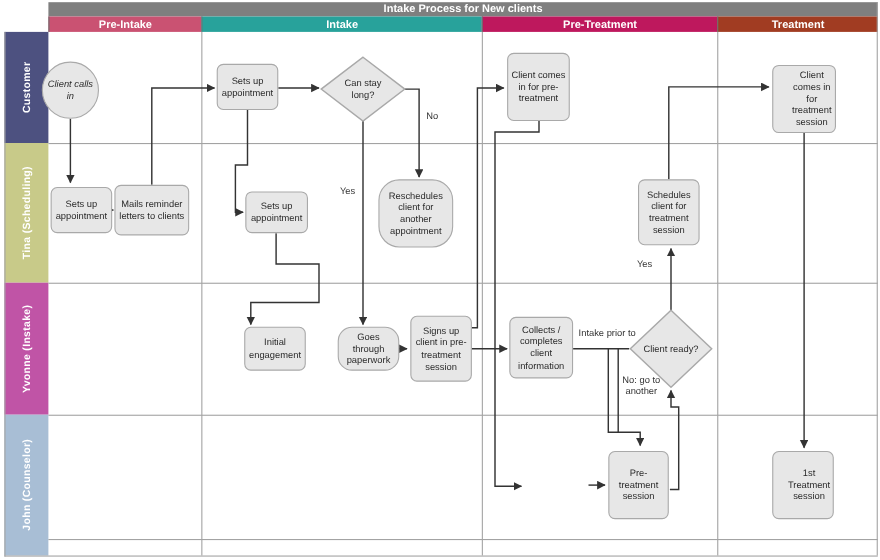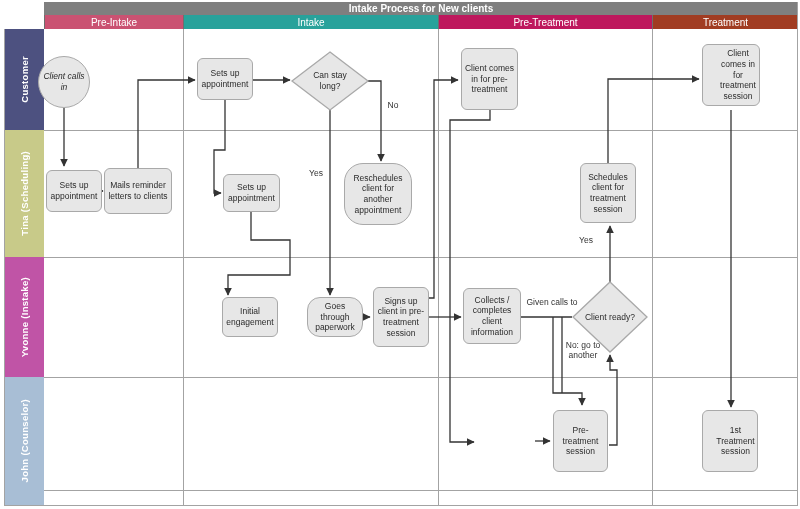--- a/index.html
+++ b/index.html
@@ -1,21 +1,21 @@
 <!DOCTYPE html>
 <html><head>
 <meta charset="utf-8">
 <style>
   html,body{margin:0;padding:0;background:#fff;}
   #stage{position:relative;width:800px;height:509px;background:#fff;
          font-family:"Liberation Sans",sans-serif;overflow:hidden;}
   
   .titlebar{position:absolute;left:44px;top:2px;width:754px;height:13px;background:#7f7f7f;
             color:#fff;font-size:10px;font-weight:bold;display:flex;align-items:center;justify-content:center;}
-  .phase{position:absolute;top:15px;height:14px;color:#fff;font-size:10px;font-weight:normal;
+  .phase{position:absolute;top:15px;height:14px;color:#fff;font-size:10px;font-weight:bold;
          display:flex;align-items:center;justify-content:center;border-left:1px solid #6e6e6e;box-sizing:border-box;}
   
   .lane{position:absolute;left:4px;width:40px;color:#fff;font-size:9.5px;font-weight:bold;
         display:flex;align-items:center;justify-content:center;}
   .lane span{writing-mode:vertical-rl;transform:rotate(180deg);white-space:nowrap;letter-spacing:.3px;}
   
   .vline{position:absolute;width:1px;background:#a3a3a3;}
   .hline{position:absolute;height:1px;background:#a3a3a3;}
   
   .node{position:absolute;background:#e7e7e7;border:1px solid #a9a9a9;border-radius:6px;
@@ -94,36 +94,36 @@
     <g fill="#e7e7e7" stroke="#a9a9a9" stroke-width="1.3">
       <polygon points="330,52 368,81 330,110 292,81"></polygon>
       <polygon points="610,282 647,317 610,352 573,317"></polygon>
     </g>
   </svg>
 
   <div class="node circle" style="left:38px;top:56px;width:52px;height:52px;">Client calls in</div>
   <div class="node" style="left:197px;top:58px;width:56px;height:42px;">Sets up appointment</div>
   <div class="dtext" style="left:308px;top:64px;width:44px;height:34px;">Can stay long?</div>
   <div class="node" style="left:461px;top:48px;width:57px;height:62px;">Client comes in for pre-treatment</div>
-  <div class="node" style="left:702px;top:44px;width:58px;height:62px;padding-left:16px;">Client comes in for treatment session</div>
+  <div class="node" style="left:702px;top:59px;width:58px;height:62px;padding-left:16px;">Client comes in for treatment session</div>
 
   <div class="node" style="left:46px;top:170px;width:56px;height:42px;">Sets up appointment</div>
   <div class="node" style="left:104px;top:168px;width:68px;height:46px;">Mails reminder letters to clients</div>
   <div class="node" style="left:223px;top:174px;width:57px;height:38px;">Sets up appointment</div>
   <div class="node" style="left:344px;top:163px;width:68px;height:62px;border-radius:19px;">Reschedules client for another appointment</div>
   <div class="node" style="left:580px;top:163px;width:56px;height:60px;">Schedules client for treatment session</div>
 
   <div class="node" style="left:222px;top:297px;width:56px;height:40px;">Initial engagement</div>
   <div class="node" style="left:307px;top:297px;width:56px;height:40px;border-radius:13px;">Goes through paperwork</div>
   <div class="node" style="left:373px;top:287px;width:56px;height:60px;">Signs up client in pre-treatment session</div>
   <div class="node" style="left:463px;top:288px;width:58px;height:56px;">Collects / completes client information</div>
   <div class="dtext" style="left:578px;top:307px;width:64px;height:20px;">Client ready?</div>
 
   <div class="node" style="left:553px;top:410px;width:55px;height:62px;">Pre-treatment session</div>
   <div class="node" style="left:702px;top:410px;width:56px;height:62px;padding-left:13px;">1st Treatment session</div>
 
   <div class="elabel" style="left:304px;top:168px;width:24px;">Yes</div>
   <div class="elabel" style="left:382px;top:100px;width:22px;">No</div>
-  <div class="elabel" style="left:520px;top:297px;width:64px;">Given calls to</div>
+  <div class="elabel" style="left:520px;top:297px;width:64px;">Intake prior to</div>
   <div class="elabel" style="left:560px;top:340px;width:46px;">No: go to another</div>
   <div class="elabel" style="left:572px;top:235px;width:28px;">Yes</div>
 
 </div>
 
 </body></html>

